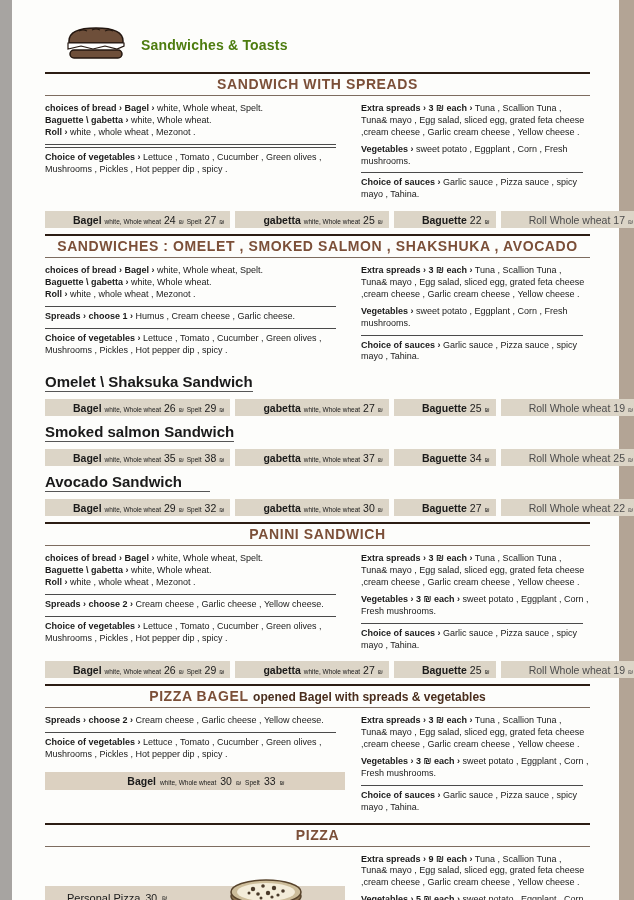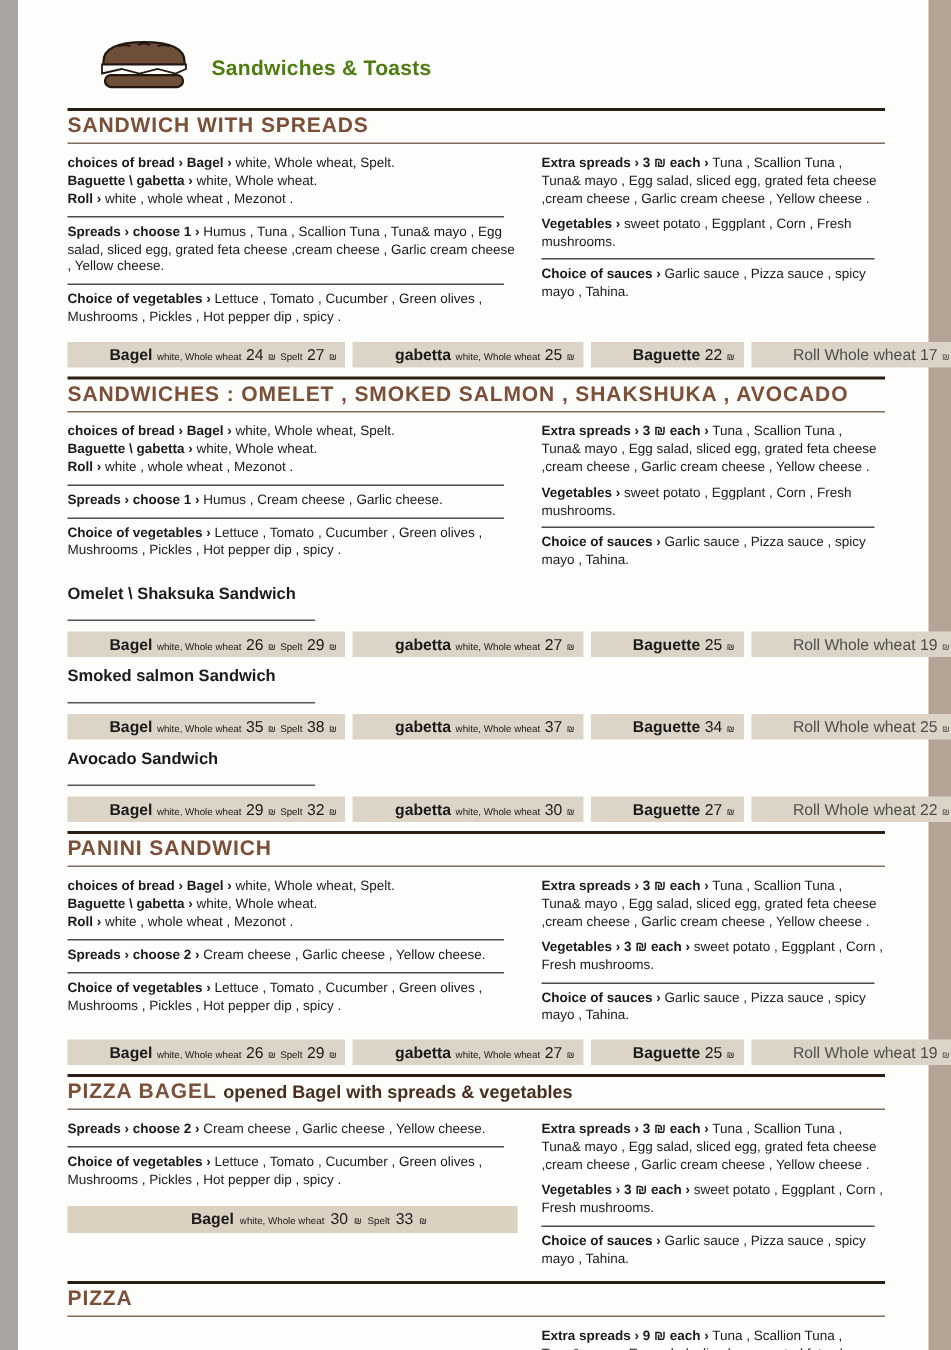--- a/index.html
+++ b/index.html
@@ -9,21 +9,21 @@
   }
   .edge-left{position:absolute;left:0;top:0;width:12px;height:900px;background:#a7a4a1;}
   .edge-right{position:absolute;right:0;top:0;width:15px;height:900px;background:#b3a495;}
   .content{position:absolute;left:45px;top:0;width:545px;}
 
   
   .brand-row{display:flex;align-items:center;gap:12px;margin:24px 0 0 18px;height:42px;}
   .brand{color:#4d7c0f;font-weight:bold;font-size:14px;letter-spacing:.2px;}
 
   
-  .sec-head{border-top:2px solid #2c1d14;border-bottom:1px solid #7d6c5f;text-align:left;
+  .sec-head{border-top:2px solid #2c1d14;border-bottom:1px solid #7d6c5f;text-align:center;
             padding:1px 0 2px;margin-top:6px;}
   .sec-title{color:#7b4f38;font-weight:bold;font-size:14px;letter-spacing:.6px;}
   .sec-sub{color:#4a2e1d;font-weight:bold;font-size:12px;letter-spacing:0;}
 
   
   .cols{display:flex;gap:16px;margin-top:5px;}
   .col-l{width:300px;flex:none;}
   .col-r{flex:1;}
   .line{font-size:9px;line-height:1.32;margin:0;}
   .b{font-weight:bold;}
@@ -34,22 +34,22 @@
   .price-row{display:flex;gap:5px;margin-top:7px;}
   .pbox{background:#dcd5c7;padding:3px 6px 2px;display:flex;align-items:baseline;gap:3px;
         white-space:nowrap;}
   .pname{font-weight:bold;font-size:10.5px;padding-left:22px;}
   .psub{font-size:6.5px;}
   .pnum{font-size:10.5px;}
   .sh{font-size:6px;}
   .muted{color:#4d4d4d;}
   .muted .pname{font-weight:normal;text-align:center;}
 
-  .subhead{font-weight:bold;font-size:11px;border-bottom:1px solid #555;
-           display:inline-block;min-width:165px;padding-bottom:11px;margin-top:7px;}
+  .subhead{font-weight:bold;font-size:15px;border-bottom:1px solid #555;
+           display:inline-block;min-width:165px;padding-bottom:1px;margin-top:7px;}
 
   
   .bigbar{background:#dcd1c1;margin-top:8px;padding:3px 0;display:flex;justify-content:center;
           align-items:baseline;gap:4px;}
 
   
   .pizzabar{background:#ddd3c4;height:24px;display:flex;align-items:center;gap:5px;
             padding-left:22px;margin-top:34px;position:relative;font-size:11px;}
   .pizza-icon{position:absolute;right:40px;top:-16px;}
 </style>
@@ -80,23 +80,20 @@
       <span class="sec-title">SANDWICH WITH SPREADS</span>
     </div>
     <div class="cols">
       <div class="col-l">
         <div class="blk">
           <p class="line"><span class="b">choices of bread › Bagel ›</span> <span>white, Whole wheat, Spelt.</span></p>
           <p class="line"><span class="b">Baguette \ gabetta ›</span> <span>white, Whole wheat.</span></p>
           <p class="line"><span class="b">Roll ›</span> <span>white , whole wheat , Mezonot .</span></p>
         </div>
         <div class="sep"></div>
-        <div class="blk">
-          <p class="line"><span class="b">Spreads › choose 1 ›</span> <span>Humus , Tuna , Scallion Tuna , Tuna&amp; mayo , Egg salad, sliced egg, grated feta cheese ,cream cheese , Garlic cream cheese , Yellow cheese.</span></p>
-        </div>
         <div class="sep"></div>
         <div class="blk">
           <p class="line"><span class="b">Choice of vegetables ›</span> <span>Lettuce , Tomato , Cucumber , Green olives , Mushrooms , Pickles , Hot pepper dip , spicy .</span></p>
         </div>
       </div>
       <div class="col-r">
         <div class="blk">
           <p class="line"><span class="b">Extra spreads › 3 ₪ each ›</span> <span>Tuna , Scallion Tuna , Tuna&amp; mayo , Egg salad, sliced egg, grated feta cheese ,cream cheese , Garlic cream cheese , Yellow cheese .</span></p>
         </div>
         <div class="blk">

